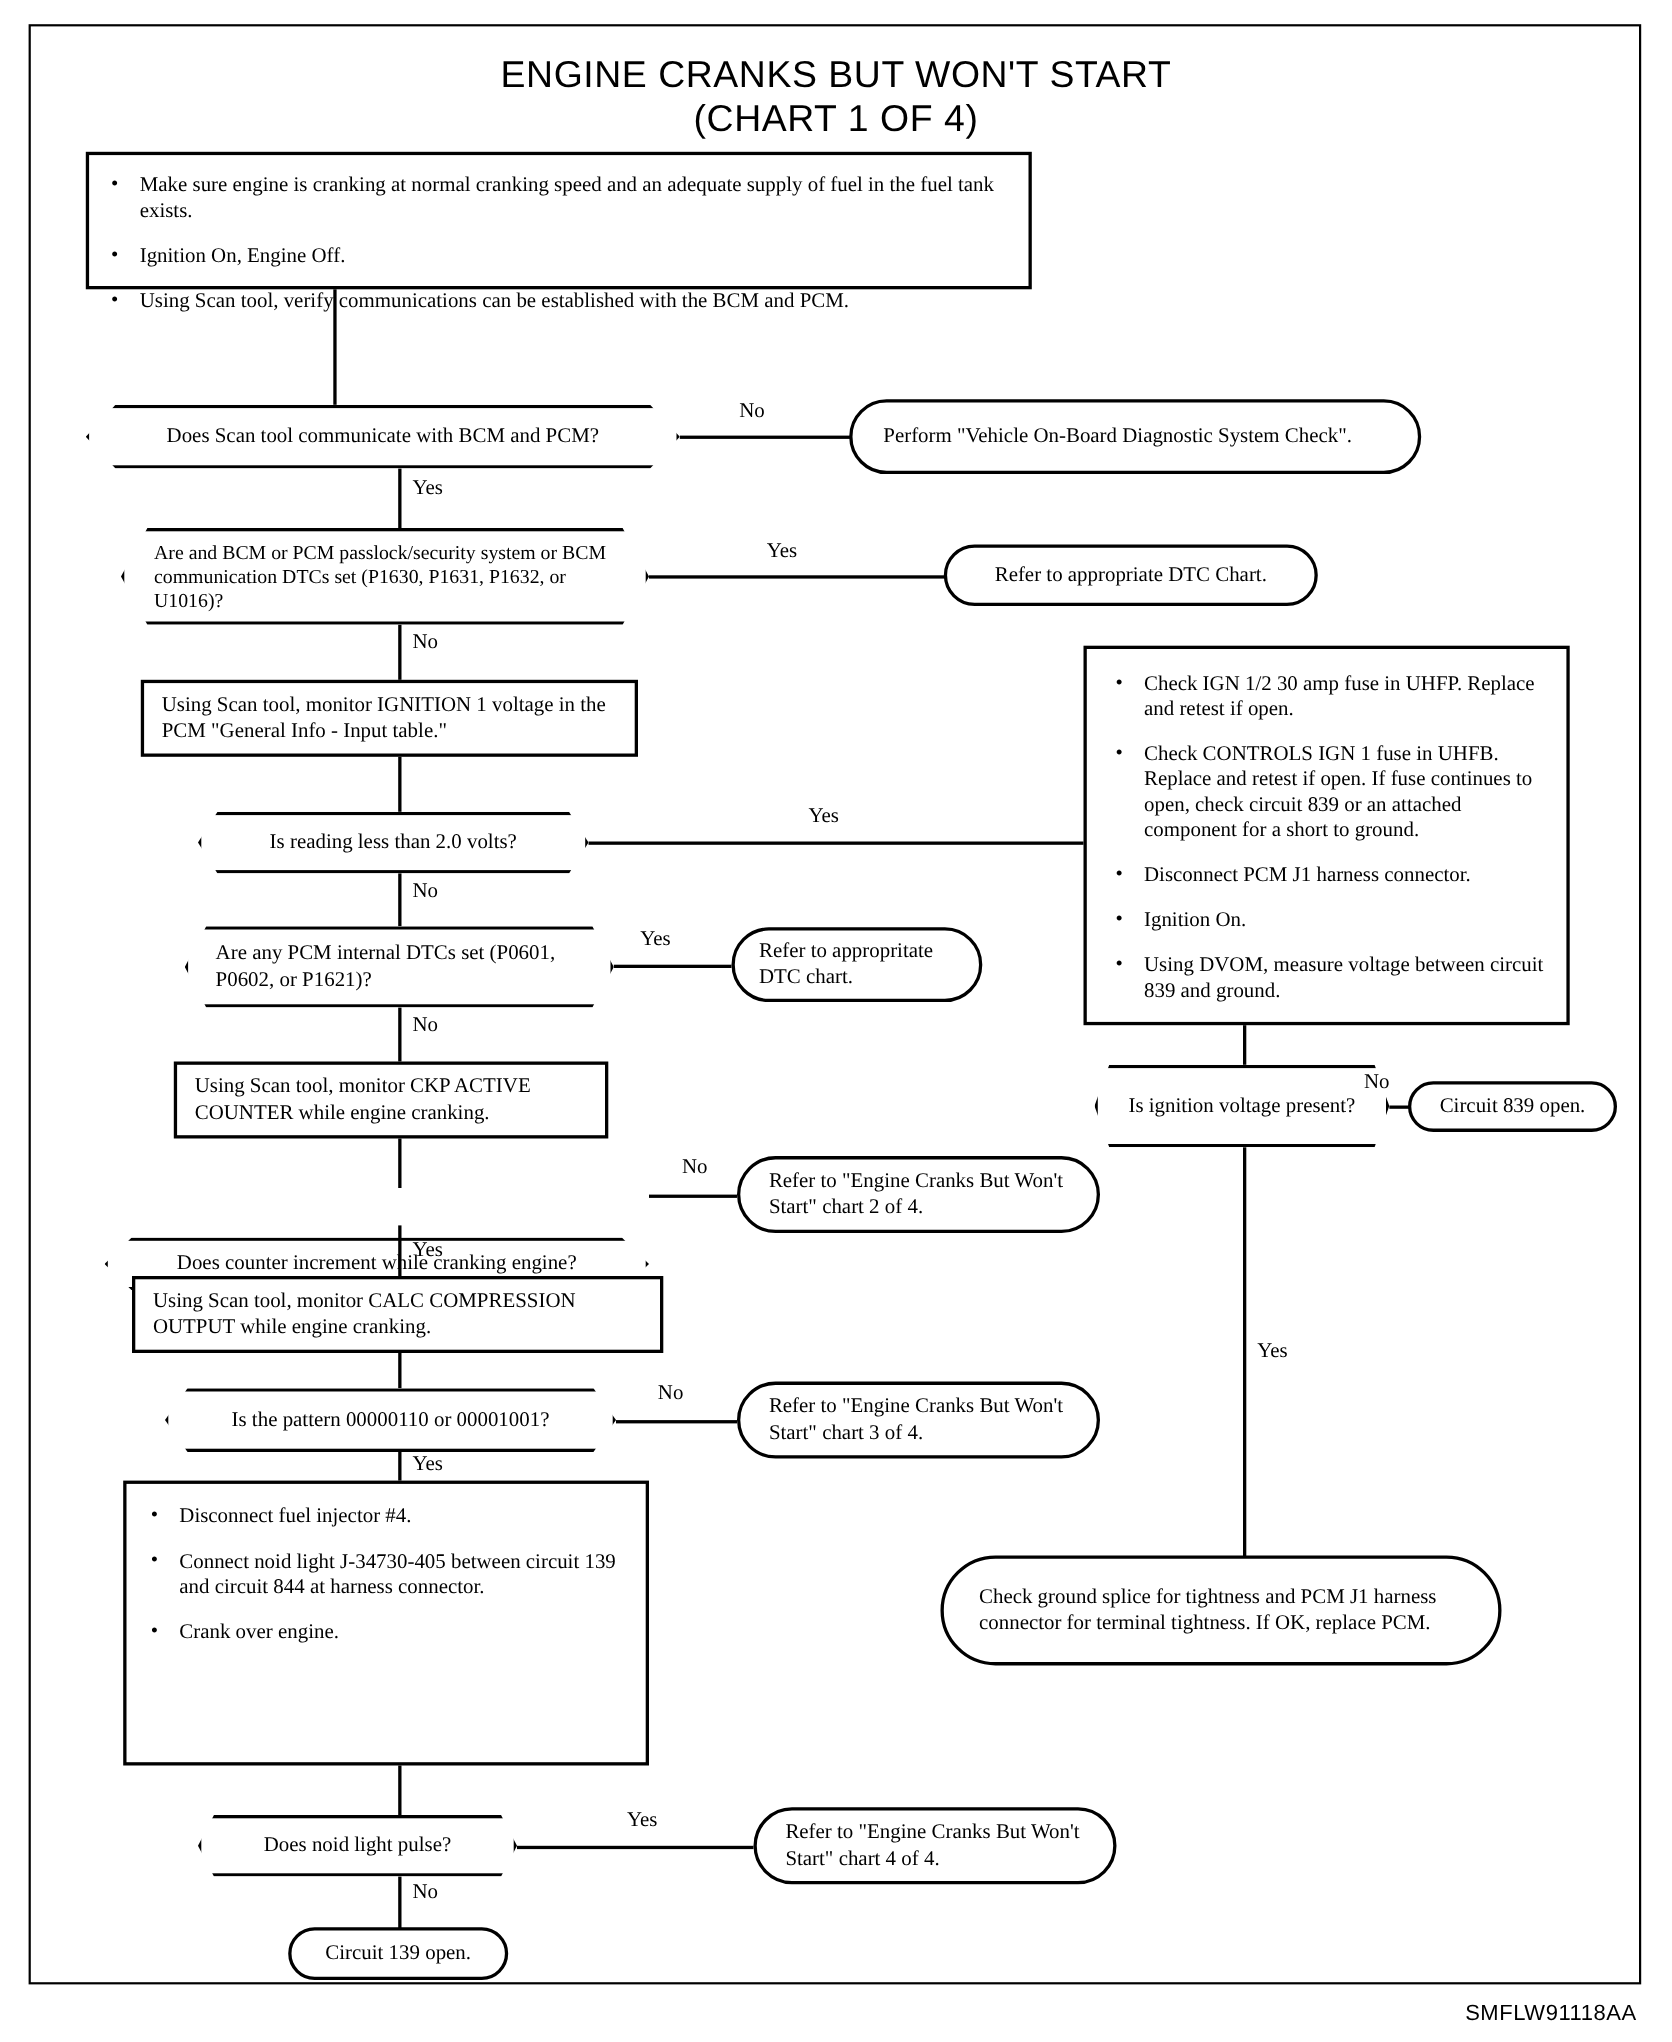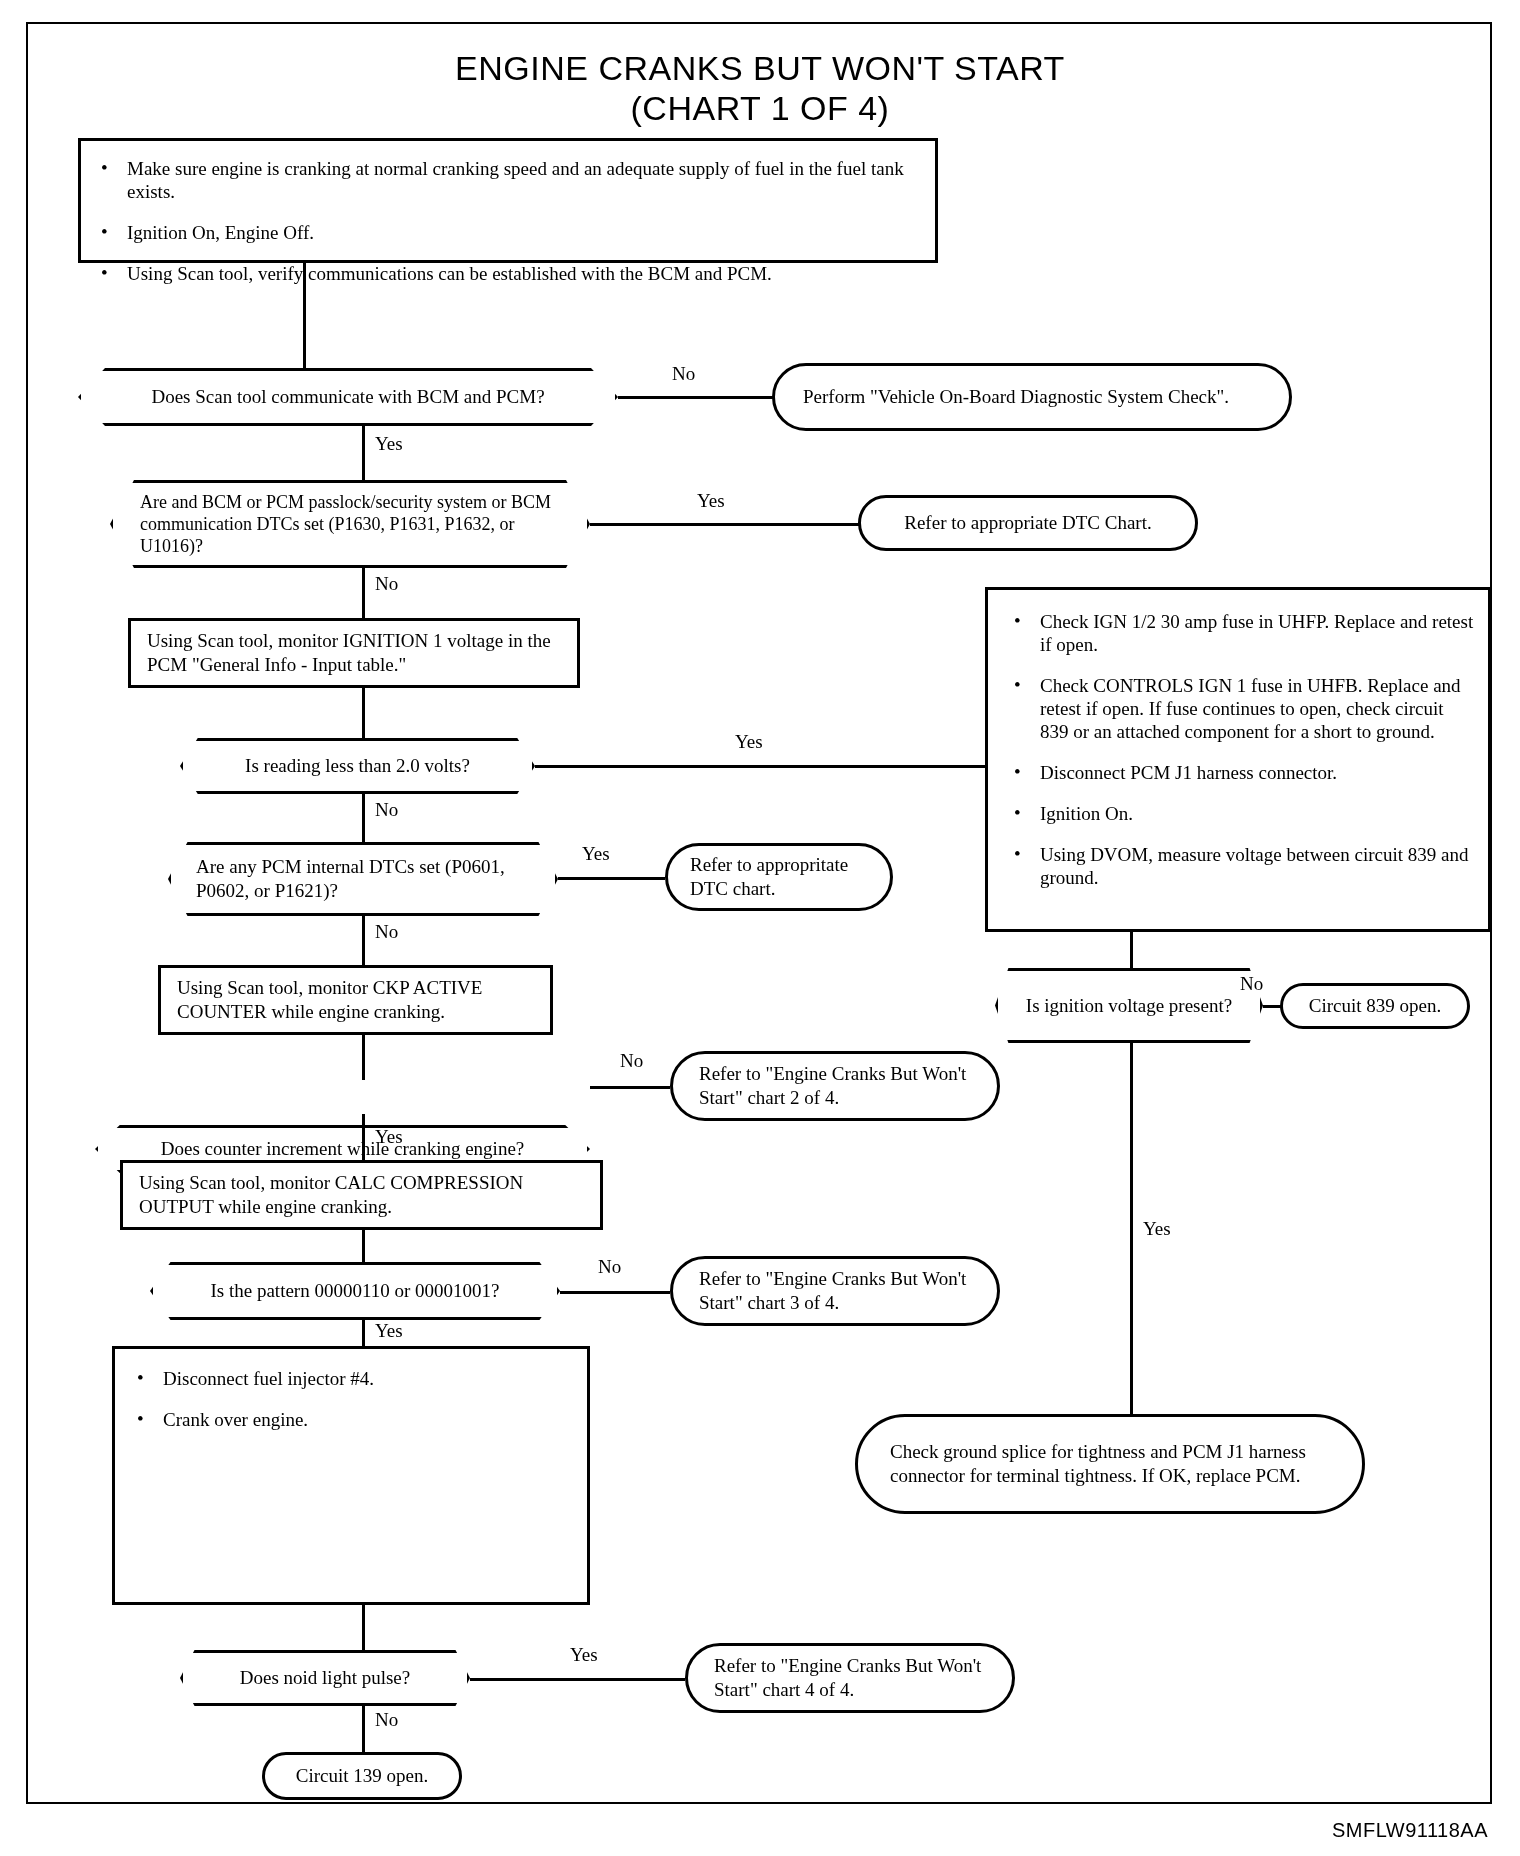--- a/index.html
+++ b/index.html
@@ -90,21 +90,21 @@
 </div>
 
 <div class="vline" style="left:362px;top:568px;height:52px;"></div>
 <div class="lbl" style="left:375px;top:573px;">No</div>
 
 <div class="rect" style="left:128px;top:618px;width:452px;height:70px;">
   <div class="txt">Using Scan tool, monitor IGNITION 1 voltage in the PCM "General Info - Input table."</div>
 </div>
 <div class="vline" style="left:362px;top:688px;height:52px;"></div>
 
-<div class="rect" style="left:985px;top:587px;width:506px;height:345px;">
+<div class="rect" style="left:985px;top:587px;width:442px;height:345px;">
   <ul class="bl" style="position:absolute;top:20px;left:18px;right:14px;">
     <li>Check IGN 1/2 30 amp fuse in UHFP. Replace and retest if open.</li>
     <li>Check CONTROLS IGN 1 fuse in UHFB. Replace and retest if open. If fuse continues to open, check circuit 839 or an attached component for a short to ground.</li>
     <li>Disconnect PCM J1 harness connector.</li>
     <li>Ignition On.</li>
     <li>Using DVOM, measure voltage between circuit 839 and ground.</li>
   </ul>
 </div>
 
 <div class="hex" style="left:180px;top:738px;width:355px;height:56px;">
@@ -176,20 +176,21 @@
 <div class="pill" style="left:670px;top:1256px;width:330px;height:70px;">
   <div class="txt" style="padding:0 26px;">Refer to "Engine Cranks But Won't Start" chart 3 of 4.</div>
 </div>
 
 <div class="vline" style="left:362px;top:1320px;height:28px;"></div>
 <div class="lbl" style="left:375px;top:1320px;">Yes</div>
 
 <div class="rect" style="left:112px;top:1346px;width:478px;height:259px;">
   <ul class="bl" style="position:absolute;top:18px;left:14px;right:12px;">
     <li>Disconnect fuel injector #4.</li>
+    <li>Connect noid light J-34730-405 between circuit 139 and circuit 844 at harness connector.</li>
     <li>Crank over engine.</li>
   </ul>
 </div>
 <div class="vline" style="left:362px;top:1605px;height:48px;"></div>
 
 <div class="pill" style="left:855px;top:1414px;width:510px;height:100px;">
   <div class="txt" style="padding:0 32px;">Check ground splice for tightness and PCM J1 harness connector for terminal tightness. If OK, replace PCM.</div>
 </div>
 
 <div class="hex" style="left:180px;top:1650px;width:290px;height:56px;">

